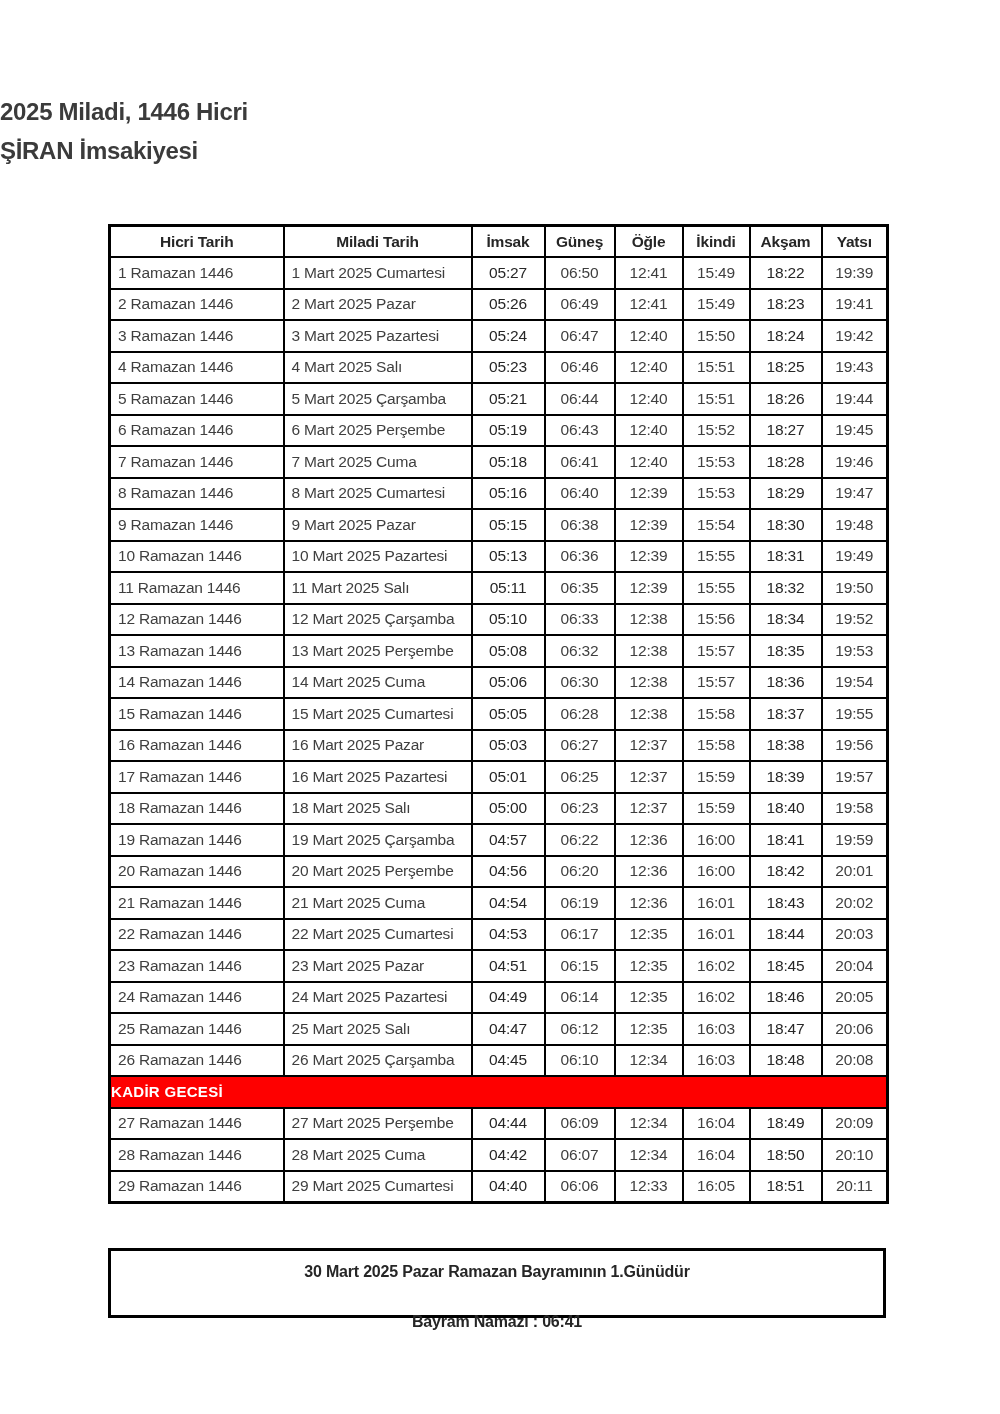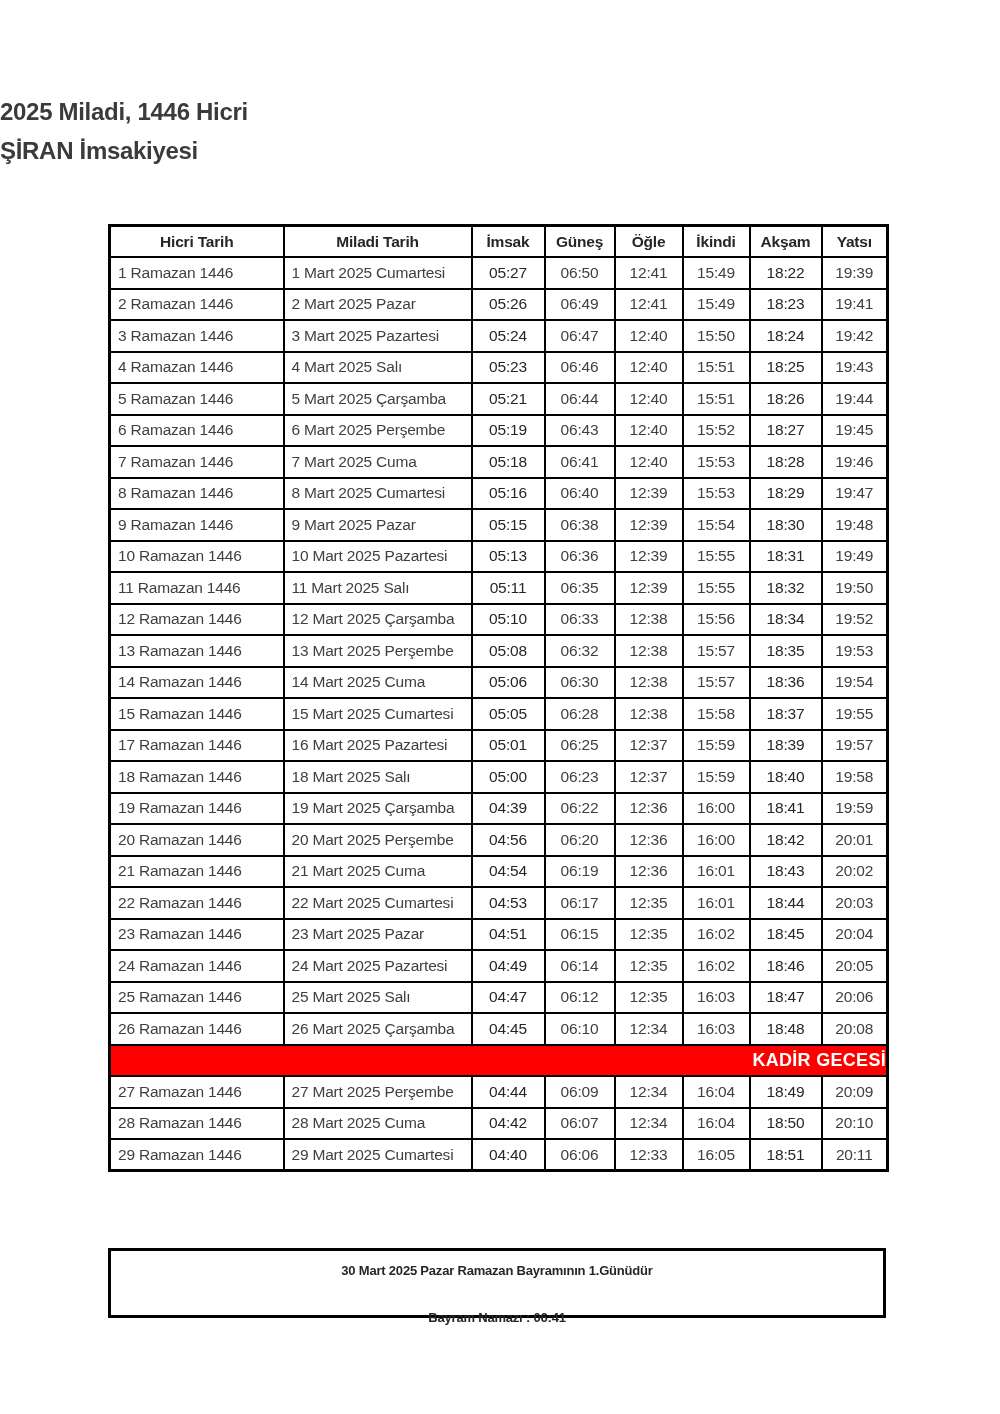--- a/index.html
+++ b/index.html
@@ -35,27 +35,27 @@
     background:var(--highlight);
     font-weight:normal; color:var(--strong_text);
     box-shadow: inset 0 0 0 2px #ffffff;
   }
   th.hl {
     background:var(--highlight);
     box-shadow: inset 0 0 0 3px #ffffff;
   }
   tr.kadir td {
     background:var(--kadir_bg); color:var(--kadir_text);
-    font-weight:bold; text-align:right; font-size:18px;
+    font-weight:bold; text-align:left; font-size:15px;
     letter-spacing:0.3px;
   }
   .footer-box {
     position:absolute; left:108px; top:1248px; width:778px; height:70px;
     border:3px solid var(--border); background:#ffffff;
-    text-align:center; font-weight:bold; font-size:13px;
+    text-align:center; font-weight:bold; font-size:16px;
     color:var(--strong_text); letter-spacing:-0.2px;
   }
   .footer-box .l1 { margin-top:12px; }
   .footer-box .l2 { margin-top:32px; }
 </style>
 </head>
 <body>
 
 <div class="page">
 
@@ -232,20 +232,30 @@
           <td class="c-left">15 Ramazan 1446</td>
           <td class="c-left">15 Mart 2025 Cumartesi</td>
           <td class="c-time hl">05:05</td>
           <td class="c-time">06:28</td>
           <td class="c-time">12:38</td>
           <td class="c-time">15:58</td>
           <td class="c-time hl">18:37</td>
           <td class="c-time">19:55</td>
         </tr>
         <tr>
+          <td class="c-left">16 Ramazan 1446</td>
+          <td class="c-left">16 Mart 2025 Pazar</td>
+          <td class="c-time hl">05:03</td>
+          <td class="c-time">06:27</td>
+          <td class="c-time">12:37</td>
+          <td class="c-time">15:58</td>
+          <td class="c-time hl">18:38</td>
+          <td class="c-time">19:56</td>
+        </tr>
+        <tr>
           <td class="c-left">17 Ramazan 1446</td>
           <td class="c-left">16 Mart 2025 Pazartesi</td>
           <td class="c-time hl">05:01</td>
           <td class="c-time">06:25</td>
           <td class="c-time">12:37</td>
           <td class="c-time">15:59</td>
           <td class="c-time hl">18:39</td>
           <td class="c-time">19:57</td>
         </tr>
         <tr>
@@ -254,21 +264,21 @@
           <td class="c-time hl">05:00</td>
           <td class="c-time">06:23</td>
           <td class="c-time">12:37</td>
           <td class="c-time">15:59</td>
           <td class="c-time hl">18:40</td>
           <td class="c-time">19:58</td>
         </tr>
         <tr>
           <td class="c-left">19 Ramazan 1446</td>
           <td class="c-left">19 Mart 2025 Çarşamba</td>
-          <td class="c-time hl">04:39</td>
+          <td class="c-time hl">04:57</td>
           <td class="c-time">06:22</td>
           <td class="c-time">12:36</td>
           <td class="c-time">16:00</td>
           <td class="c-time hl">18:41</td>
           <td class="c-time">19:59</td>
         </tr>
         <tr>
           <td class="c-left">20 Ramazan 1446</td>
           <td class="c-left">20 Mart 2025 Perşembe</td>
           <td class="c-time hl">04:56</td>

